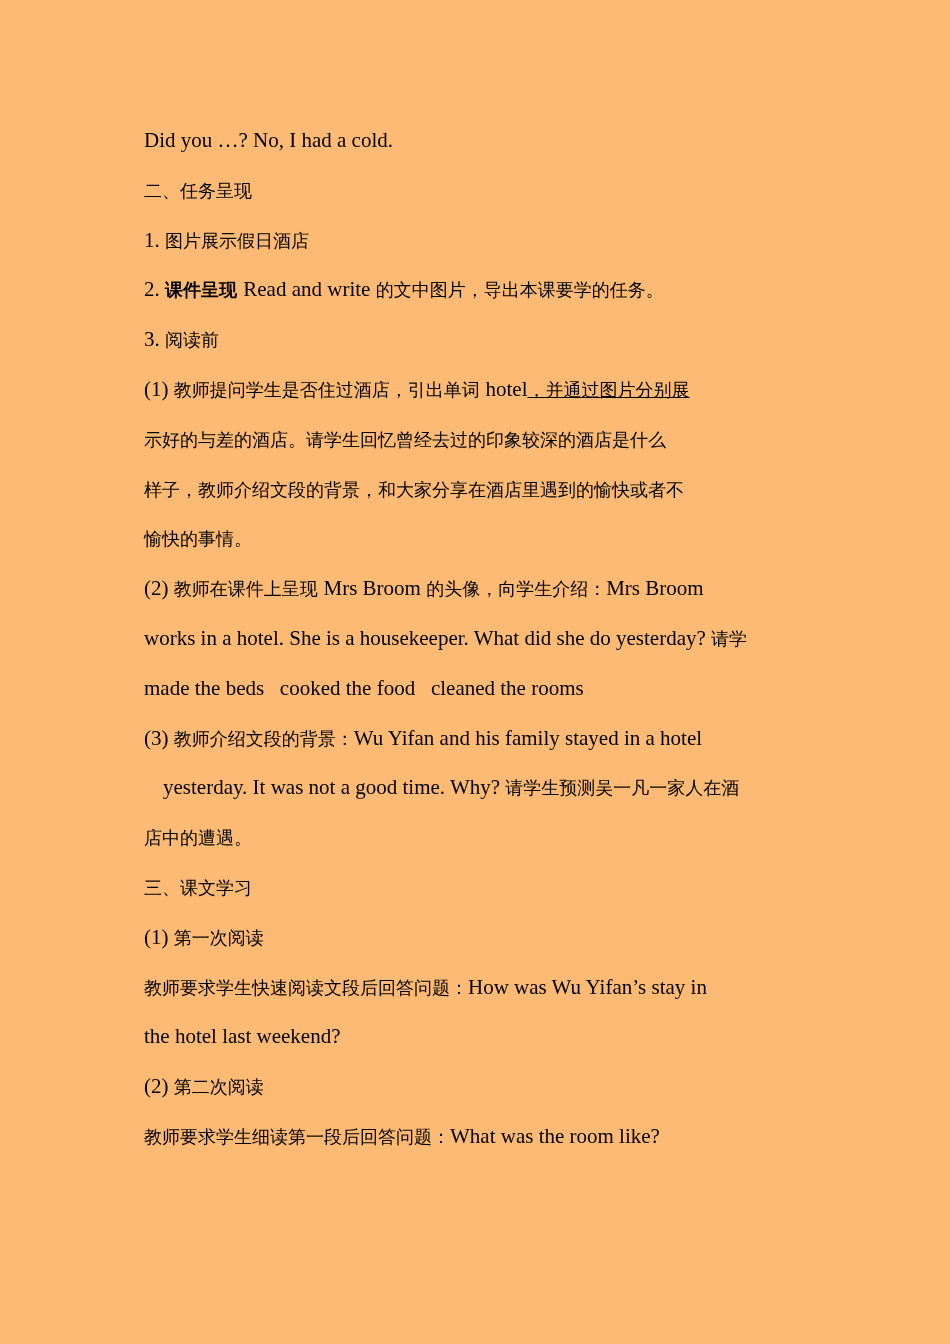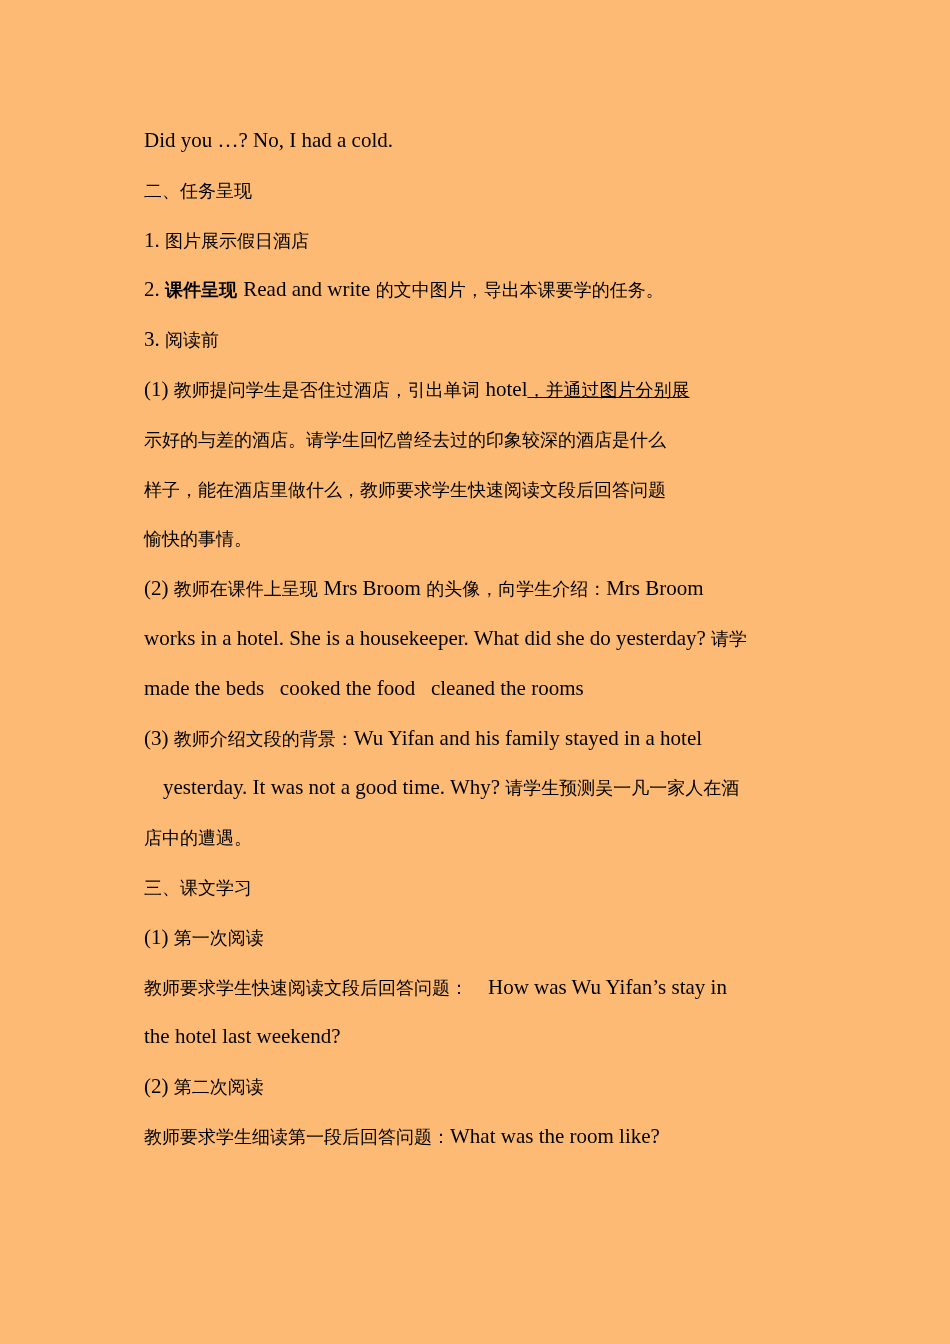--- a/index.html
+++ b/index.html
@@ -49,28 +49,28 @@
 
 <div class="page">
   <div class="content" id="content">
       <div class="line"><span class="en" style="white-space: pre;">Did you …? No, I had a cold.</span></div>
       <div class="line"><span class="zh" style="white-space: pre;">二、任务呈现</span></div>
       <div class="line"><span class="en" style="white-space: pre;">1. </span><span class="zh" style="white-space: pre;">图片展示假日酒店</span></div>
       <div class="line"><span class="en" style="white-space: pre;">2. </span><span class="zh" style="white-space: pre; font-weight: bold;">课件呈现 </span><span class="en" style="white-space: pre;">Read and write </span><span class="zh" style="white-space: pre;">的文中图片，导出本课要学的任务。</span></div>
       <div class="line"><span class="en" style="white-space: pre;">3. </span><span class="zh" style="white-space: pre;">阅读前</span></div>
       <div class="line"><span class="en" style="white-space: pre;">(1) </span><span class="zh" style="white-space: pre;">教师提问学生是否住过酒店，引出单词 </span><span class="en" style="white-space: pre;">hotel</span><span class="zh" style="white-space: pre; text-decoration: underline;">，并通过图片分别展</span></div>
       <div class="line"><span class="zh" style="white-space: pre;">示好的与差的酒店。请学生回忆曾经去过的印象较深的酒店是什么</span></div>
-      <div class="line"><span class="zh" style="white-space: pre;">样子，能在酒店里做什么，教师要求学生快速阅读文段后回答问题</span></div>
+      <div class="line"><span class="zh" style="white-space: pre;">样子，教师介绍文段的背景，和大家分享在酒店里遇到的愉快或者不</span></div>
       <div class="line"><span class="zh" style="white-space: pre;">愉快的事情。</span></div>
       <div class="line"><span class="en" style="white-space: pre;">(2) </span><span class="zh" style="white-space: pre;">教师在课件上呈现 </span><span class="en" style="white-space: pre;">Mrs Broom </span><span class="zh" style="white-space: pre;">的头像，向学生介绍：</span><span class="en" style="white-space: pre;">Mrs Broom</span></div>
       <div class="line"><span class="en" style="white-space: pre; margin-top: 48px;">works in a hotel. She is a housekeeper. What did she do yesterday? </span><span class="zh" style="white-space: pre;">请学</span></div>
       <div class="line"><span class="en" style="white-space: pre; margin-top: 16px;">made the beds   cooked the food   cleaned the rooms</span></div>
       <div class="line"><span class="en" style="white-space: pre;">(3) </span><span class="zh" style="white-space: pre;">教师介绍文段的背景：</span><span class="en" style="white-space: pre;">Wu Yifan and his family stayed in a hotel</span></div>
       <div class="line"><span class="en" style="white-space: pre; margin-left: 19px;">yesterday. It was not a good time. Why? </span><span class="zh" style="white-space: pre;">请学生预测吴一凡一家人在酒</span></div>
       <div class="line"><span class="zh" style="white-space: pre;">店中的遭遇。</span></div>
       <div class="line"><span class="zh" style="white-space: pre;">三、课文学习</span></div>
       <div class="line"><span class="en" style="white-space: pre;">(1) </span><span class="zh" style="white-space: pre;">第一次阅读</span></div>
-      <div class="line"><span class="zh" style="white-space: pre;">教师要求学生快速阅读文段后回答问题：</span><span class="en" style="white-space: pre; margin-left: 20px;">How was Wu Yifan’s stay in</span></div>
+      <div class="line"><span class="zh" style="white-space: pre;">教师要求学生快速阅读文段后回答问题：</span><span class="en" style="white-space: pre;">How was Wu Yifan’s stay in</span></div>
       <div class="line"><span class="en" style="white-space: pre;">the hotel last weekend?</span></div>
       <div class="line"><span class="en" style="white-space: pre;">(2) </span><span class="zh" style="white-space: pre;">第二次阅读</span></div>
       <div class="line"><span class="zh" style="white-space: pre;">教师要求学生细读第一段后回答问题：</span><span class="en" style="white-space: pre;">What was the room like?</span></div>
     </div>
 </div>
 
 </body></html>

